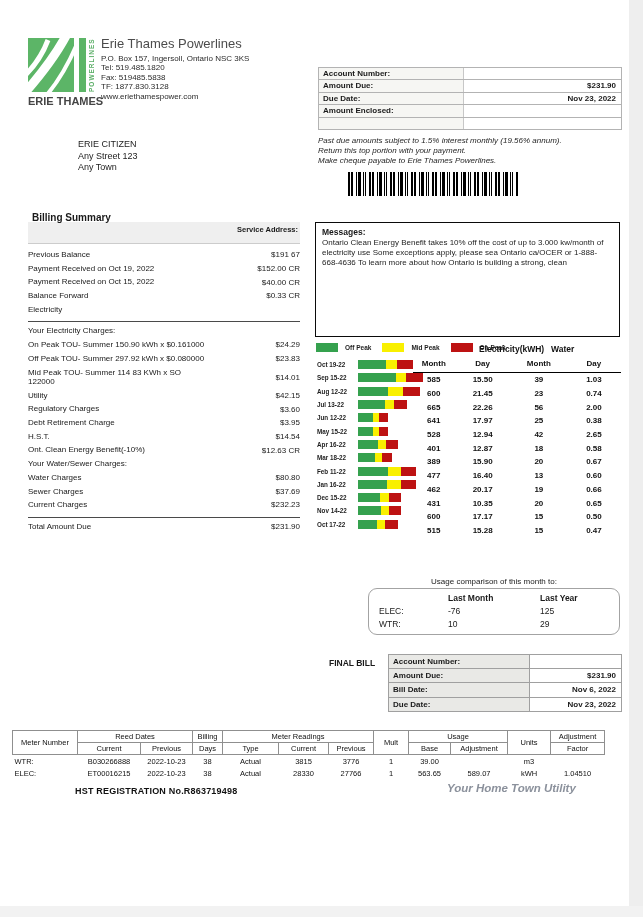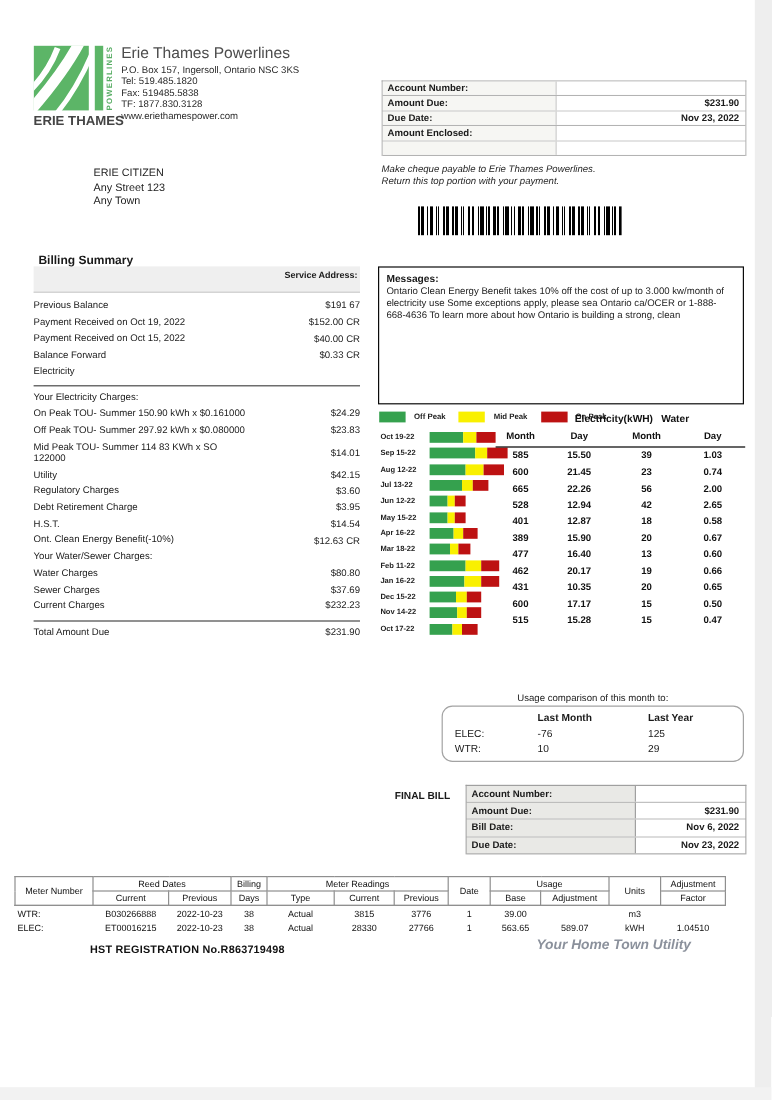--- a/index.html
+++ b/index.html
@@ -136,22 +136,23 @@
       <div class="remit-row">
         <span class="lbl">Amount Enclosed:</span>
         <span class="val"></span>
       </div>
       <div class="remit-row">
         <span class="lbl"></span>
         <span class="val"></span>
       </div>
     </div>
   <div class="remit-notes" id="remit-notes">
+      <div>Past due amounts subject to 1.5% interest monthly (19.56% annum).</div>
+      <div>Return this top portion with your payment.</div>
       <div>Make cheque payable to Erie Thames Powerlines.</div>
-      <div>Return this top portion with your payment.</div>
     </div>
 
   <div class="customer">
     <div>ERIE CITIZEN</div>
     <div>Any Street 123</div>
     <div>Any Town</div>
   </div>
 
   <div class="barcode"></div>
 
@@ -388,20 +389,26 @@
           <span class="ct-c">600</span>
           <span class="ct-c">21.45</span>
           <span class="ct-c">23</span>
           <span class="ct-c">0.74</span>
         </div>
         <div class="ctable-row">
           <span class="ct-c">665</span>
           <span class="ct-c">22.26</span>
           <span class="ct-c">56</span>
           <span class="ct-c">2.00</span>
+        </div>
+        <div class="ctable-row">
+          <span class="ct-c">641</span>
+          <span class="ct-c">17.97</span>
+          <span class="ct-c">25</span>
+          <span class="ct-c">0.38</span>
         </div>
         <div class="ctable-row">
           <span class="ct-c">528</span>
           <span class="ct-c">12.94</span>
           <span class="ct-c">42</span>
           <span class="ct-c">2.65</span>
         </div>
         <div class="ctable-row">
           <span class="ct-c">401</span>
           <span class="ct-c">12.87</span>
@@ -502,21 +509,21 @@
         <col style="width:57px">
         <col style="width:43px">
         <col style="width:54px">
     </colgroup>
     <thead>
       <tr>
         <th rowspan="2">Meter Number</th>
         <th colspan="2">Reed Dates</th>
         <th>Billing</th>
         <th colspan="3">Meter Readings</th>
-        <th rowspan="2">Date</th>
+        <th rowspan="2">Mult</th>
         <th colspan="2">Usage</th>
         <th rowspan="2">Units</th>
         <th>Adjustment</th>
       </tr>
       <tr>
         <th>Current</th>
         <th>Previous</th>
         <th>Days</th>
         <th>Type</th>
         <th>Current</th>

